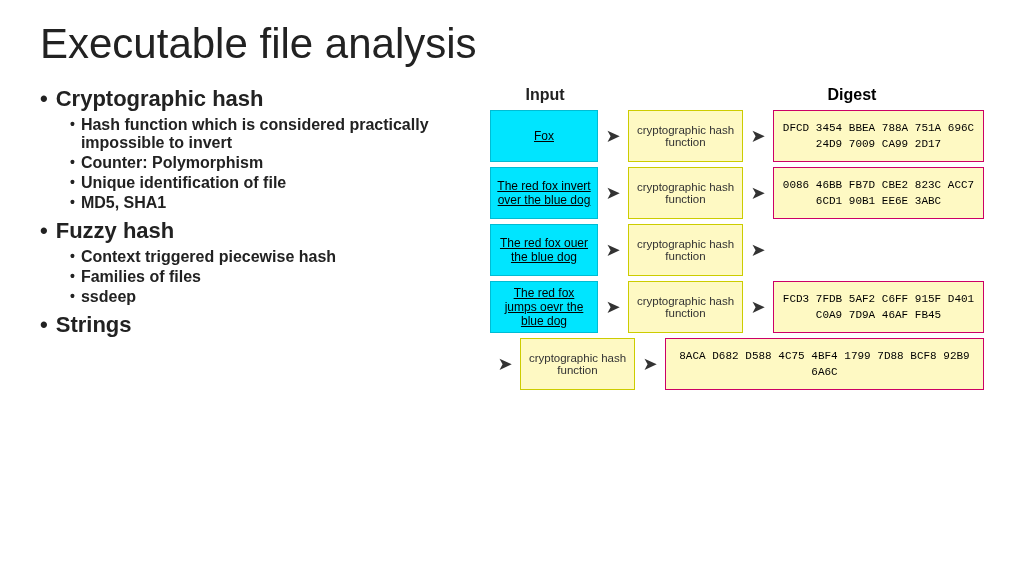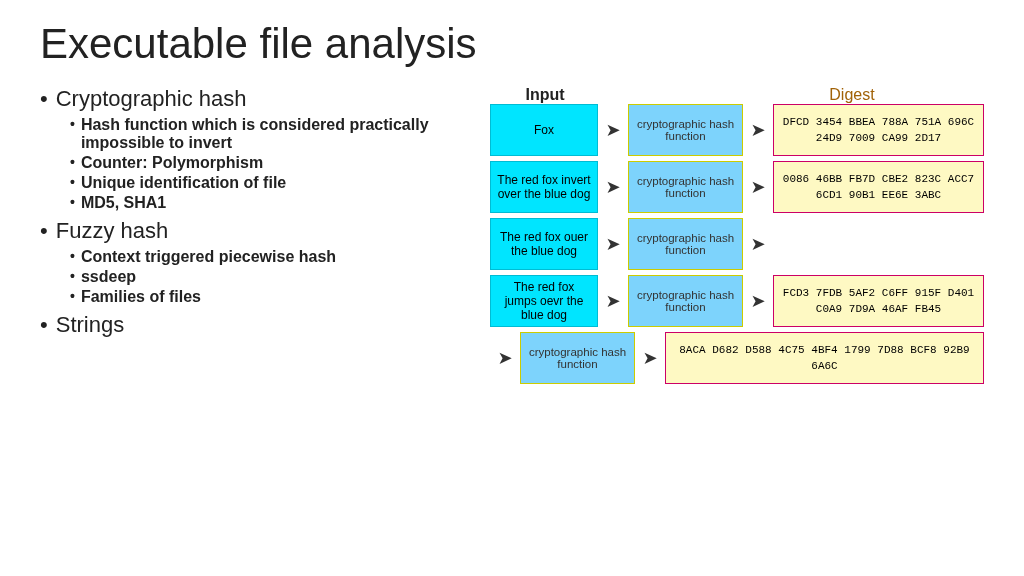--- a/index.html
+++ b/index.html
@@ -30,21 +30,21 @@
       font-size: 15px;
       color: #222;
     }
 
     ul.level1 {
       list-style: none;
       padding: 0;
     }
     ul.level1 > li {
       font-size: 22px;
-      font-weight: 400;
+      font-weight: 700;
       margin-bottom: 4px;
       display: flex;
       align-items: flex-start;
     }
     ul.level1 > li::before {
       content: "•";
       margin-right: 8px;
       font-size: 22px;
     }
 
@@ -69,40 +69,41 @@
     .diagram-section {
       flex: 1;
       display: flex;
       flex-direction: column;
       gap: 0px;
     }
 
     .diagram-header {
       display: flex;
       align-items: center;
+      margin-bottom: 6px;
     }
 
     .col-input-label {
       width: 110px;
       text-align: center;
       font-size: 16px;
       font-weight: 700;
       color: #222;
     }
 
     .col-spacer {
       width: 120px;
     }
 
     .col-digest-label {
       flex: 1;
       text-align: center;
       font-size: 16px;
-      font-weight: 400;
-      color: #a16207;
+      font-weight: 700;
+      color: #000000;
     }
 
     .diagram-row {
       display: flex;
       align-items: center;
       margin-bottom: 5px;
     }
 
     .input-box {
       width: 108px;
@@ -110,35 +111,36 @@
       background: #00e5ff;
       border: 1px solid #00bcd4;
       display: flex;
       align-items: center;
       justify-content: center;
       text-align: center;
       font-size: 12px;
       font-weight: 500;
       color: #000;
       padding: 4px 6px;
+      text-decoration: underline;
     }
 
     .arrow {
       width: 30px;
       display: flex;
       align-items: center;
       justify-content: center;
       font-size: 18px;
       color: #333;
     }
 
     .hash-box {
       width: 115px;
       min-height: 52px;
-      background: #7dd3fc;
+      background: #fef9c3;
       border: 1px solid #cccc00;
       display: flex;
       align-items: center;
       justify-content: center;
       text-align: center;
       font-size: 11.5px;
       font-weight: 400;
       color: #333;
       padding: 4px 6px;
     }
@@ -189,24 +191,24 @@
     <ul class="level1">
       <li>
         <span>Fuzzy hash</span>
       </li>
     </ul>
     <ul class="level2">
       <li>
           <span>Context triggered piecewise hash</span>
         </li>
       <li>
+          <span>Families of files</span>
+        </li>
+      <li>
           <span>ssdeep</span>
-        </li>
-      <li>
-          <span>Families of files</span>
         </li>
     </ul>
     <ul class="level1">
       <li>
         <span>Strings</span>
       </li>
     </ul>
   </div>
 
   <div class="diagram-section">

